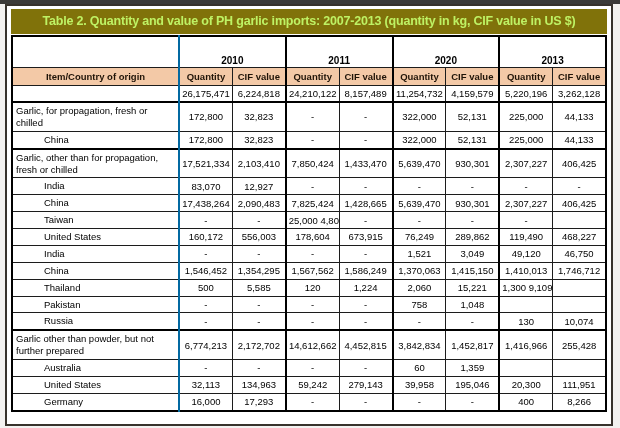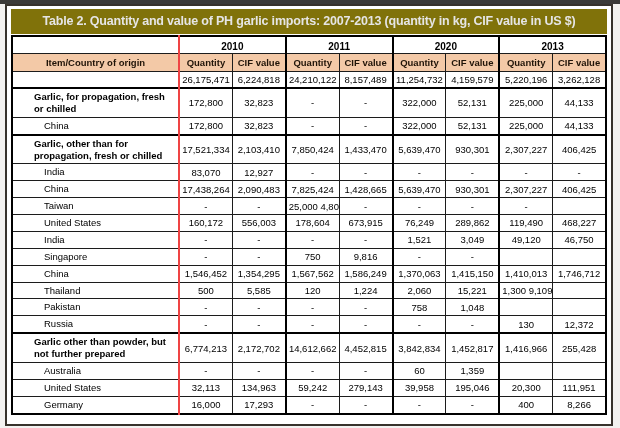--- a/index.html
+++ b/index.html
@@ -16,21 +16,21 @@
     background: #3b3a38;
   }
   .frame {
     position: absolute; top: 4px; left: 5px; right: 7px; bottom: 2px;
     border: 2px solid #37322c;
     background: #ffffff;
     padding: 3px 4px 0 4px;
   }
   .title-band {
     background: #80720a;
-    color: #e5e5e5;
+    color: #bef264;
     font-weight: bold;
     font-size: 12.5px;
     text-align: center;
     padding: 5px 2px 6px 2px;
     letter-spacing: -0.2px;
     white-space: nowrap;
   }
   table {
     width: 100%;
     border-collapse: collapse;
@@ -44,38 +44,38 @@
     padding: 1px 2px;
     font-size: 9.5px;
     color: #000;
     overflow: hidden;
   }
   tr.year-row th {
     background: #ffffff;
     font-weight: bold;
     font-size: 10px;
     text-align: center;
-    padding: 4px 0 1px 0;
+    padding: 18px 0 1px 0;
   }
   tr.sub-row th {
     background: #f3c9a7;
     font-weight: bold;
     font-size: 9.5px;
     text-align: center;
     padding: 3px 0;
     color: #201408;
   }
   td.label { text-align: left; padding-left: 4px; line-height: 1.25; }
   tr.country td.label { padding-left: 31px; }
-  tr.section td.label, tr.section2 td.label { font-weight: bold; padding-left: 21px; }
+  tr.section td.label, tr.section2 td.label { font-weight: normal; padding-left: 3px; }
   td.val { text-align: center; white-space: nowrap; }
   tr.datarow td { padding-top: 2px; padding-bottom: 2px; }
   tr.section td, tr.section2 td { border-top: 2px solid #000; }
   th.grp, td.grp { border-left: 2px solid #000; }
-  th.item-head, td.label { border-right: 2px solid #ef4444; margin-top: 28px; }
+  th.item-head, td.label { border-right: 2px solid #0369a1; margin-top: 28px; }
 </style>
 </head>
 <body>
 
 <div class="top-bar"></div>
 
 <div class="frame">
   <div class="title-band">Table 2. Quantity and value of PH garlic imports: 2007-2013 (quantity in kg, CIF value in US $)</div>
 
   <table>
@@ -204,31 +204,20 @@
           <td class="val grp">-</td>
           <td class="val">-</td>
           <td class="val grp">-</td>
           <td class="val">-</td>
           <td class="val grp">1,521</td>
           <td class="val">3,049</td>
           <td class="val grp">49,120</td>
           <td class="val">46,750</td>
         </tr>
         <tr class="datarow country">
-          <td class="label">Singapore</td>
-          <td class="val grp">-</td>
-          <td class="val">-</td>
-          <td class="val grp">750</td>
-          <td class="val">9,816</td>
-          <td class="val grp">-</td>
-          <td class="val">-</td>
-          <td class="val grp"></td>
-          <td class="val"></td>
-        </tr>
-        <tr class="datarow country">
           <td class="label">China</td>
           <td class="val grp">1,546,452</td>
           <td class="val">1,354,295</td>
           <td class="val grp">1,567,562</td>
           <td class="val">1,586,249</td>
           <td class="val grp">1,370,063</td>
           <td class="val">1,415,150</td>
           <td class="val grp">1,410,013</td>
           <td class="val">1,746,712</td>
         </tr>
@@ -256,21 +245,21 @@
         </tr>
         <tr class="datarow country">
           <td class="label">Russia</td>
           <td class="val grp">-</td>
           <td class="val">-</td>
           <td class="val grp">-</td>
           <td class="val">-</td>
           <td class="val grp">-</td>
           <td class="val">-</td>
           <td class="val grp">130</td>
-          <td class="val">12,372</td>
+          <td class="val">10,074</td>
         </tr>
         <tr class="datarow section2">
           <td class="label">Garlic other than powder, but not further prepared</td>
           <td class="val grp">6,774,213</td>
           <td class="val">2,172,702</td>
           <td class="val grp">14,612,662</td>
           <td class="val">4,452,815</td>
           <td class="val grp">3,842,834</td>
           <td class="val">1,452,817</td>
           <td class="val grp">1,416,966</td>

